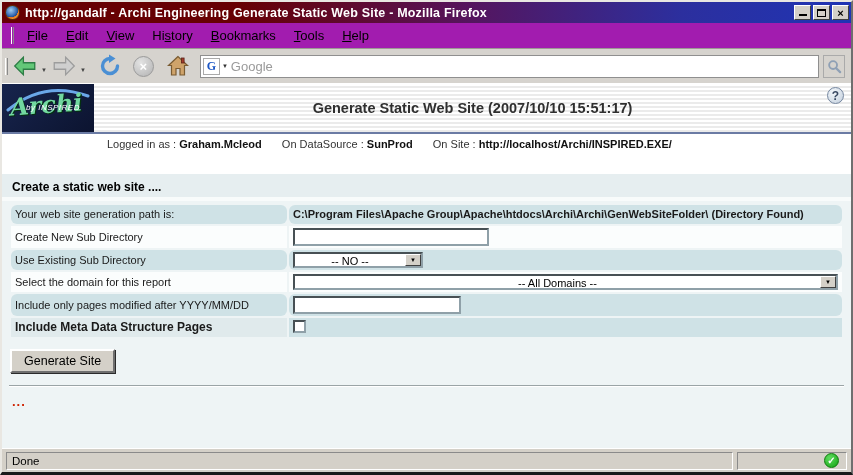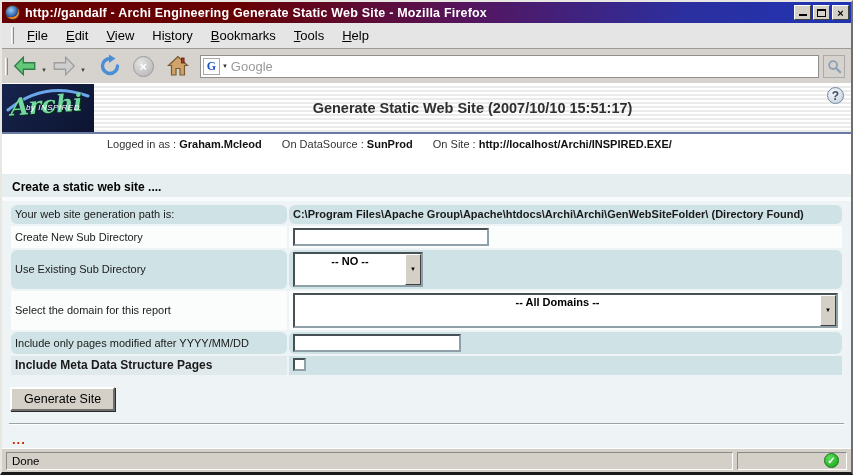--- a/index.html
+++ b/index.html
@@ -39,21 +39,21 @@
     border-right: 1px solid #404040; border-bottom: 1px solid #404040;
     display: flex; align-items: center; justify-content: center;
     font-size: 10px; font-weight: bold; color: #000; cursor: default;
   }
   .glyph-min { width: 8px; height: 7px; border-bottom: 2px solid #000; }
   .glyph-max { width: 9px; height: 8px; border: 1px solid #000; border-top: 2px solid #000; }
   .glyph-close { font-size: 11px; line-height: 10px; }
 
   
   .menubar {
-    height: 26px; flex: 0 0 26px; background: #e5e5e5;
+    height: 26px; flex: 0 0 26px; background: #a21caf;
     display: flex; align-items: center; padding-left: 8px;
     border-bottom: 1px solid #9c9a94;
   }
   .grippy {
     width: 3px; height: 17px; margin: 0 4px 0 1px;
     border-left: 1px solid #fff; border-right: 1px solid #8a8a8a;
   }
   .menu-item {
     font-size: 13px; color: #000; padding: 3px 9px; cursor: default;
   }
@@ -155,22 +155,22 @@
   .row-white td { background: #fbfdfd; }
   .row-meta td.lbl { background: #e0eaec; font-weight: bold; font-size: 12px; }
   .row-meta td.val { background: #cfe2e6; }
   td.path-val { font-weight: bold; font-size: 11.5px; color: #000; line-height: 1.35; }
 
   .tbox {
     border: 2px inset #8fa0a8; background: #fff; height: 18px;
     font-size: 11px; font-family: "Liberation Sans", sans-serif; padding: 0 2px; outline: none;
   }
   .fake-select {
-    height: 35px; background: #fff; border: 2px inset #8fa0a8;
-    display: flex; align-items: stretch; cursor: default; font-weight: bold;
+    height: 16px; background: #fff; border: 2px inset #8fa0a8;
+    display: flex; align-items: stretch; cursor: default;
   }
   .fake-select .sel-text {
     flex: 1 1 auto; text-align: center; font-size: 11px; line-height: 15px; color: #000;
     overflow: hidden; white-space: nowrap;
   }
   .sel-arrow {
     flex: 0 0 16px; background: #d4d0c8;
     border-top: 1px solid #fff; border-left: 1px solid #fff;
     border-right: 1px solid #404040; border-bottom: 1px solid #404040;
     display: flex; align-items: center; justify-content: center;

